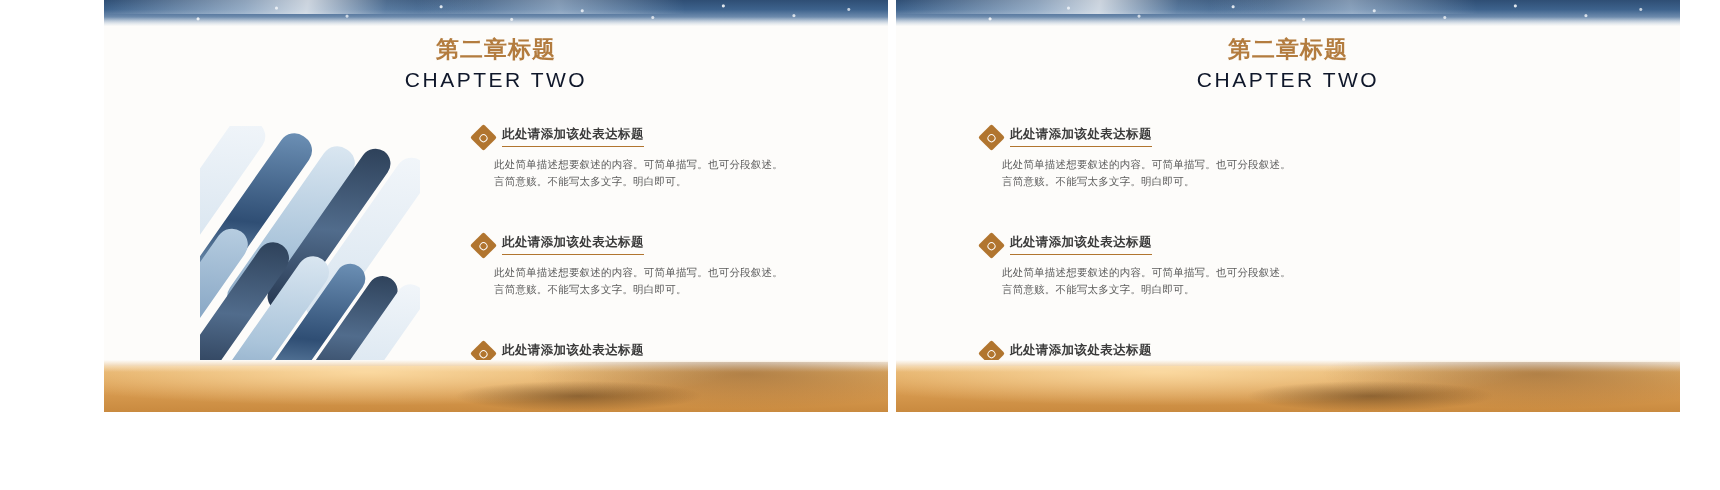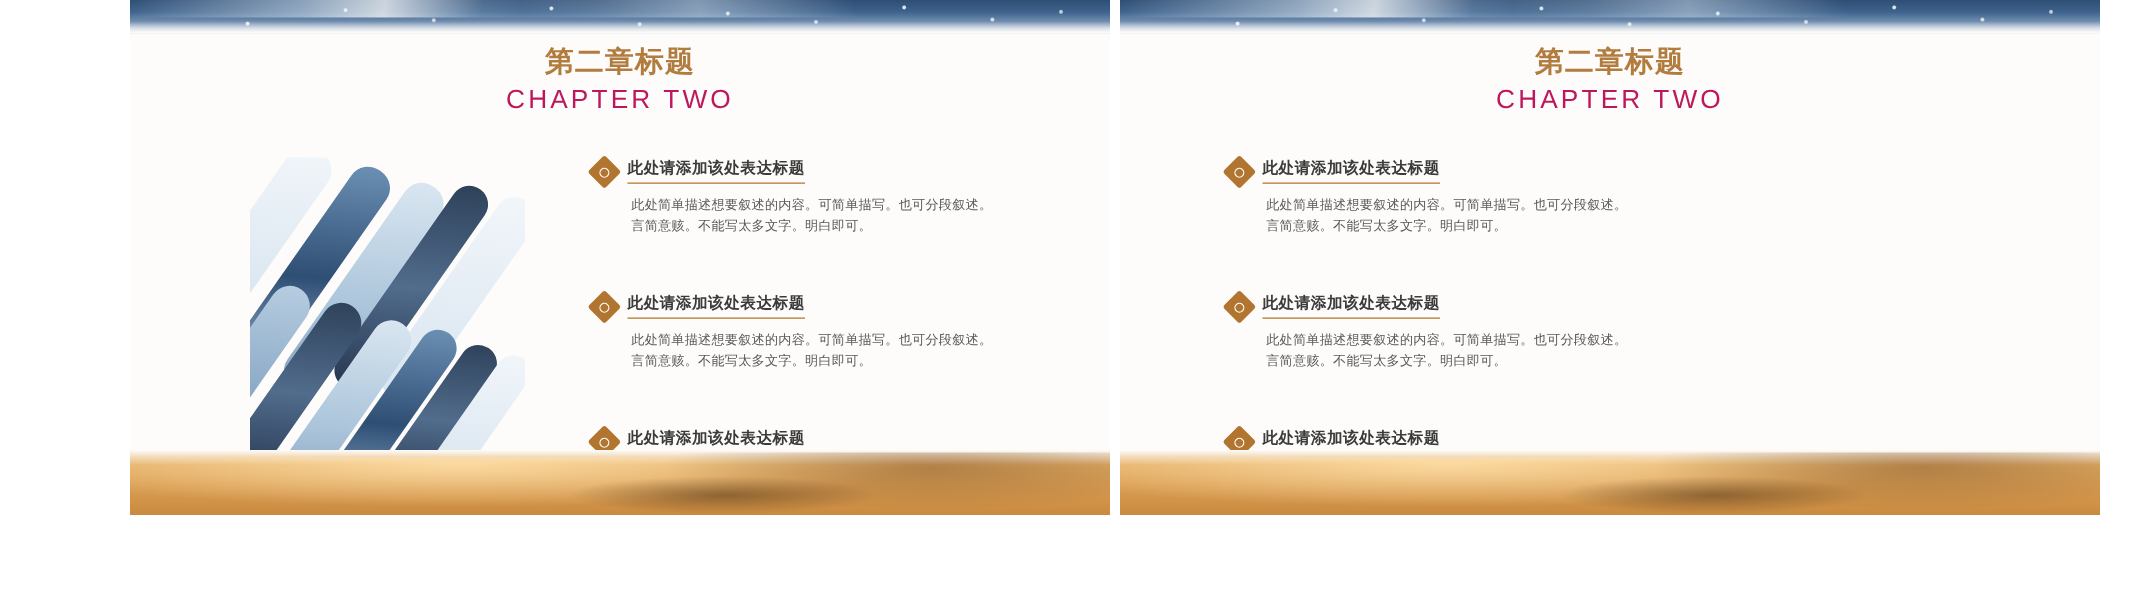--- a/index.html
+++ b/index.html
@@ -125,21 +125,21 @@
   .title-block.right-al { text-align: center; }
   .ch-title {
     font-size: 23px;
     font-weight: bold;
     color: #b37c3f;
     letter-spacing: 1px;
     line-height: 30px;
   }
   .ch-sub {
     font-size: 21px;
-    color: #be185d;
+    color: #0f172a;
     letter-spacing: 2.5px;
     line-height: 28px;
     margin-top: 2px;
   }
 
   
   .list {
     position: absolute;
     top: 126px;
   }
@@ -174,21 +174,21 @@
   .item-title {
     font-size: 12.5px;
     font-weight: bold;
     color: #3b3b3b;
     border-bottom: 1.4px solid #b1752f;
     padding-bottom: 3px;
     letter-spacing: 0.4px;
     white-space: nowrap;
   }
   .item-body {
-    margin-left: 31px;
+    margin-left: 20px;
     font-size: 10.5px;
     color: #5a5a5a;
     line-height: 17px;
     letter-spacing: 0.2px;
   }
   .item-body span { display: block; }
 
   
   .collage {
     position: absolute;

